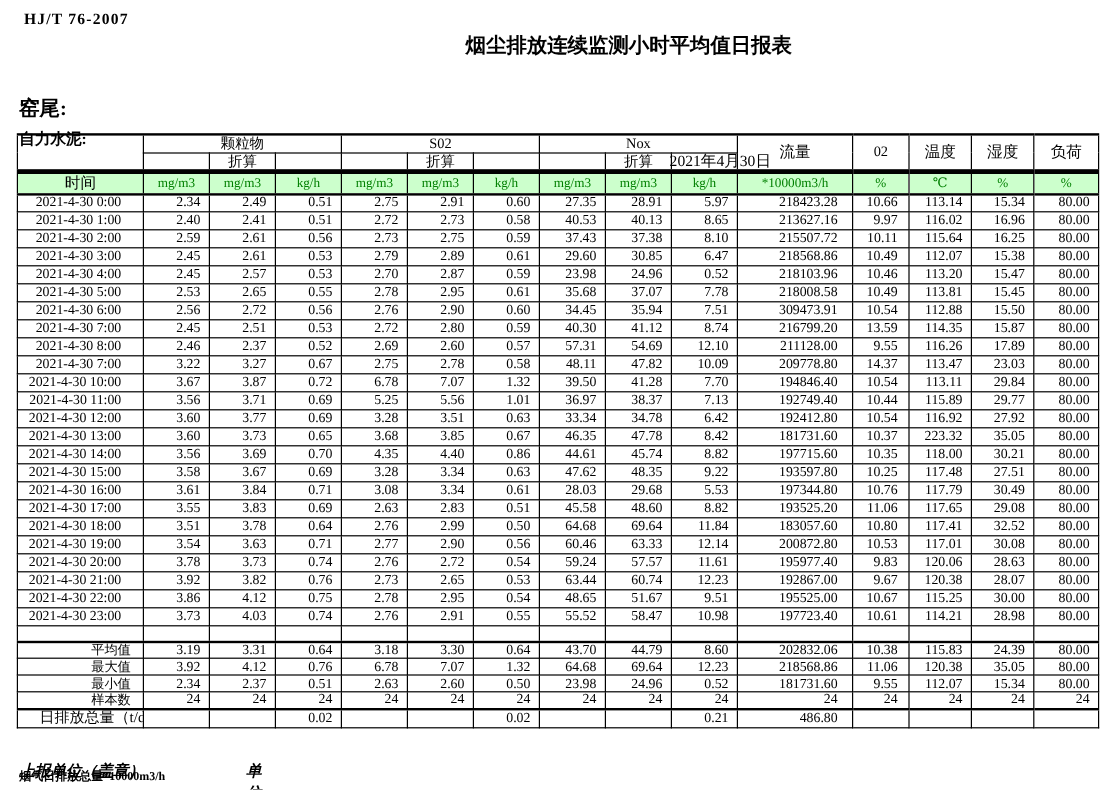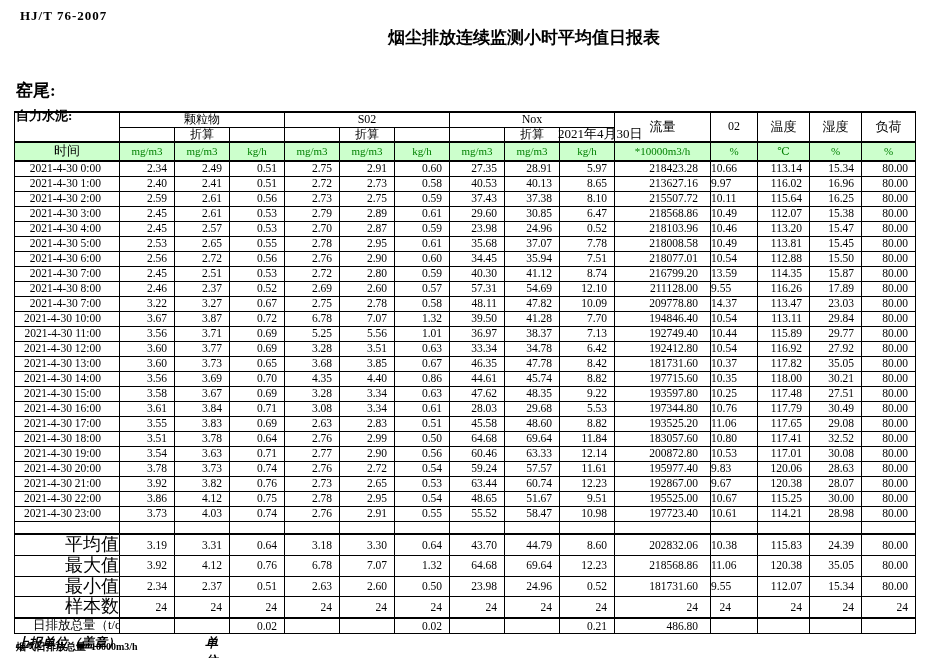--- a/index.html
+++ b/index.html
@@ -24,34 +24,34 @@
     line-height:1.1;
   }
   thead tr.hr1 th{border-top:2px solid #000;}
   thead tr.hr1{height:15px;}
   thead tr.hr2{height:15px;padding-left:19px;}
   thead th{font-size:12px;text-align:center;}
   thead th.big{font-size:13px;}
   tr.unit-row{height:19px;}
   tr.unit-row th{
     background:#ccffcc;color:#008000;font-size:11px;
-    border-top:2px solid #000000;border-bottom:2px solid #000;
+    border-top:4px solid #000000;border-bottom:2px solid #000;
   }
   tr.unit-row th.time-h{color:#000;font-size:13px;}
 
   tbody tr{height:15px;}
   tbody td{font-size:11.5px;text-align:right;padding-right:7px;}
   tbody td.time{padding-right:18px;font-size:11.5px;}
   tbody td.c10{padding-right:12px;}
-  tbody td.c11{padding-right:26px;}
+  tbody td.c11{padding-right:9px;}
 
   tr.sep{height:13px;}
   tr.sep td{border-bottom:2px solid #000;}
   tr.sum{height:14px;}
-  td.sum-label{font-size:18px;padding-right:0;}
+  td.sum-label{font-size:11px;padding-right:10px;}
   tr.total-row{height:14px;}
   tr.total-row td{border-top:2px solid #000;}
   td.total-label{text-align:left;padding-left:18px;padding-right:0;font-size:12.5px;}
 
   .footer1{position:absolute;left:16px;top:640px;font-size:10px;font-weight:bold;}
   .footer2{position:absolute;left:16px;top:634px;font-size:13px;font-weight:bold;font-style:italic;}
   .footer2 .unit2{position:absolute;left:189px;top:0;}
 </style>
 </head>
 <body>
@@ -228,21 +228,21 @@
         <td class="time">2021-4-30 6:00</td>
         <td class="val c1">2.56</td>
         <td class="val c2">2.72</td>
         <td class="val c3">0.56</td>
         <td class="val c4">2.76</td>
         <td class="val c5">2.90</td>
         <td class="val c6">0.60</td>
         <td class="val c7">34.45</td>
         <td class="val c8">35.94</td>
         <td class="val c9">7.51</td>
-        <td class="val c10">218077.01</td>
+        <td class="val c10">309473.91</td>
         <td class="val c11">10.54</td>
         <td class="val c12">112.88</td>
         <td class="val c13">15.50</td>
         <td class="val c14">80.00</td>
       </tr>
       <tr>
         <td class="time">2021-4-30 7:00</td>
         <td class="val c1">2.45</td>
         <td class="val c2">2.51</td>
         <td class="val c3">0.53</td>
@@ -349,21 +349,21 @@
         <td class="val c2">3.73</td>
         <td class="val c3">0.65</td>
         <td class="val c4">3.68</td>
         <td class="val c5">3.85</td>
         <td class="val c6">0.67</td>
         <td class="val c7">46.35</td>
         <td class="val c8">47.78</td>
         <td class="val c9">8.42</td>
         <td class="val c10">181731.60</td>
         <td class="val c11">10.37</td>
-        <td class="val c12">117.82</td>
+        <td class="val c12">223.32</td>
         <td class="val c13">35.05</td>
         <td class="val c14">80.00</td>
       </tr>
       <tr>
         <td class="time">2021-4-30 14:00</td>
         <td class="val c1">3.56</td>
         <td class="val c2">3.69</td>
         <td class="val c3">0.70</td>
         <td class="val c4">4.35</td>
         <td class="val c5">4.40</td>

